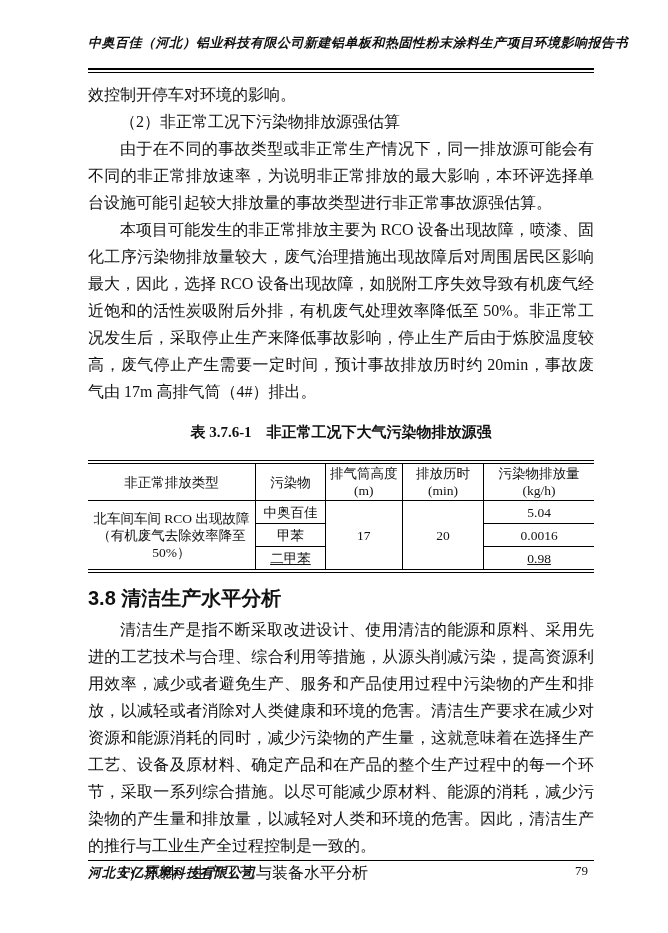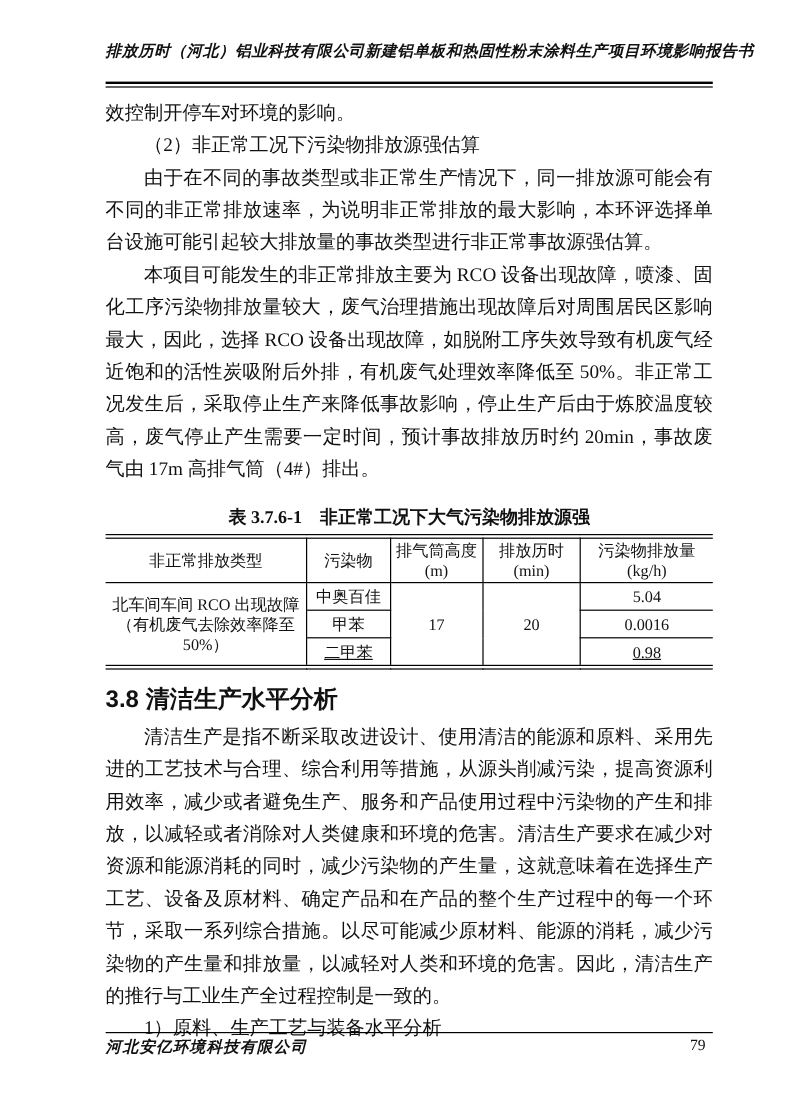--- a/index.html
+++ b/index.html
@@ -46,21 +46,21 @@
   
   .table-caption{
     margin-top:16px;
     text-align:center;
     font-weight:bold;
     font-size:15px;
     line-height:22px;
   }
   table.data{
     width:100%;
-    margin-top:2px;
+    margin-top:17px;
     border-collapse:collapse;
     border-top:4px double #000;
     border-bottom:4px double #000;
     font-size:13.5px;
     line-height:17px;
     text-align:center;
   }
   table.data th, table.data td{
     border:1px solid #000;
     font-weight:normal;
@@ -104,21 +104,21 @@
     line-height:16px;
     padding-right:6px;
   }
 </style>
 </head>
 <body>
 
 <div class="page">
   <div class="content">
 
-    <div class="running-header">排放历时（河北）铝业科技有限公司新建铝单板和热固性粉末涂料生产项目环境影响报告书</div>
+    <div class="running-header">中奥百佳（河北）铝业科技有限公司新建铝单板和热固性粉末涂料生产项目环境影响报告书</div>
     <div class="header-rule"></div>
 
     <p class="para first-para">效控制开停车对环境的影响。</p>
     <p class="para indent">（2）非正常工况下污染物排放源强估算</p>
     <p class="para indent">由于在不同的事故类型或非正常生产情况下，同一排放源可能会有不同的非正常排放速率，为说明非正常排放的最大影响，本环评选择单台设施可能引起较大排放量的事故类型进行非正常事故源强估算。</p>
     <p class="para indent">本项目可能发生的非正常排放主要为 RCO 设备出现故障，喷漆、固化工序污染物排放量较大，废气治理措施出现故障后对周围居民区影响最大，因此，选择 RCO 设备出现故障，如脱附工序失效导致有机废气经近饱和的活性炭吸附后外排，有机废气处理效率降低至 50%。非正常工况发生后，采取停止生产来降低事故影响，停止生产后由于炼胶温度较高，废气停止产生需要一定时间，预计事故排放历时约 20min，事故废气由 17m 高排气筒（4#）排出。</p>
 
     <div class="table-caption">表 3.7.6-1　非正常工况下大气污染物排放源强</div>
 
     <table class="data">

